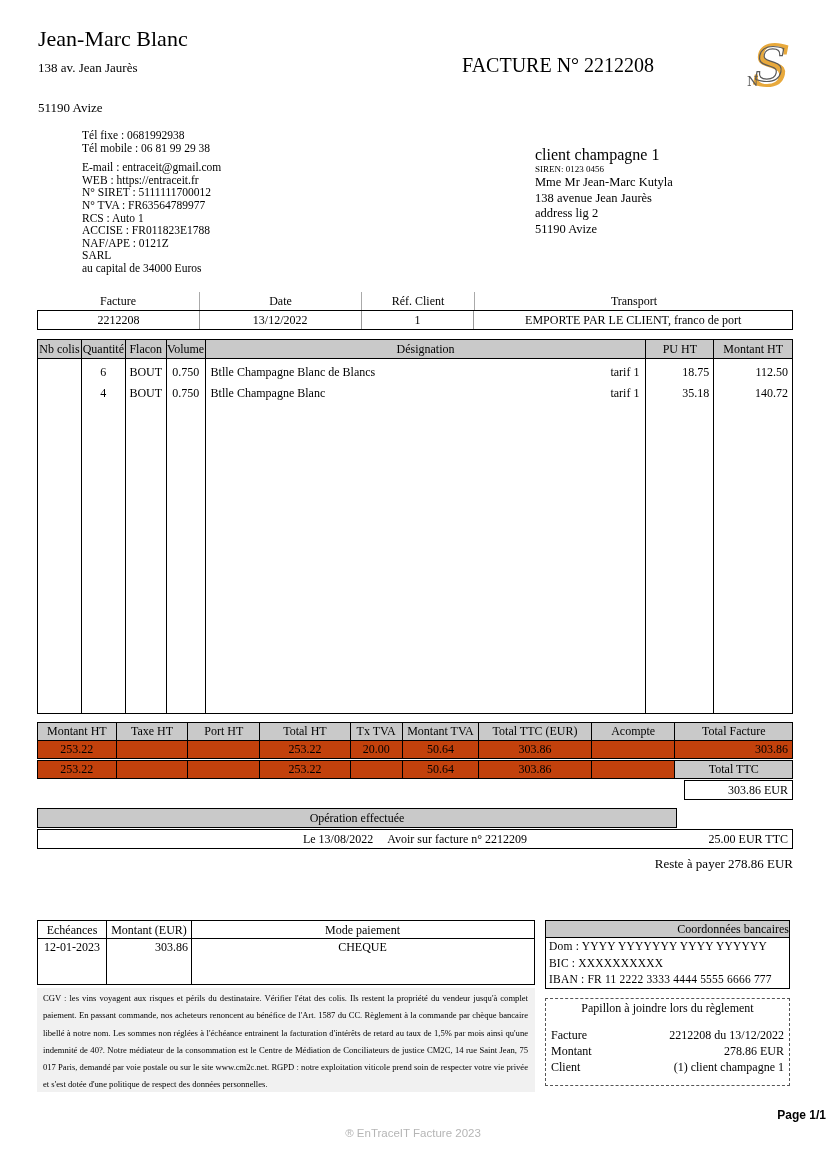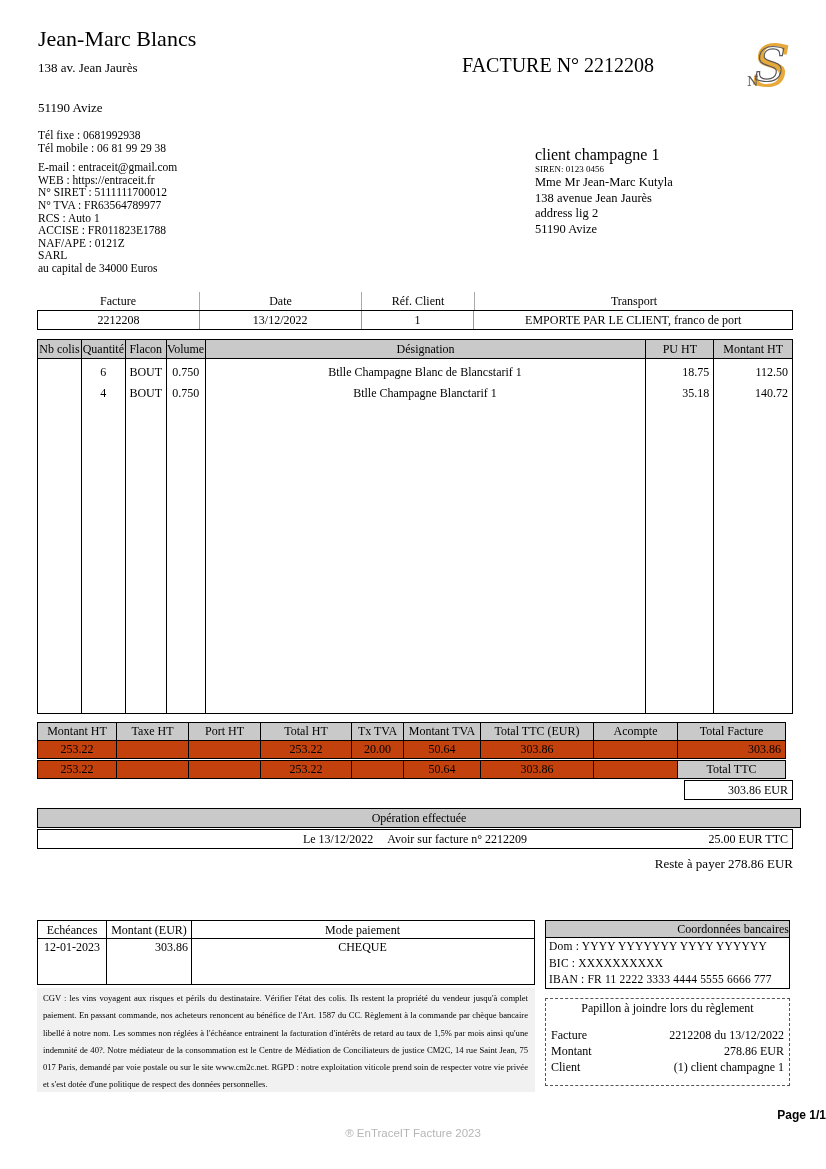--- a/index.html
+++ b/index.html
@@ -13,21 +13,21 @@
   .abs { position:absolute; }
 
   
   .seller-name { left:38px; top:26px; font-size:22px; }
   .seller-address { left:38px; top:60px; font-size:13px; }
   .seller-city { left:38px; top:100px; font-size:13px; }
   .invoice-title { left:462px; top:54px; font-size:20px; }
   .logo-box { left:733px; top:30px; width:72px; height:76px; }
 
   .contact-block { left:38px; top:129px; font-size:11.5px; }
-  .contact-block div { line-height:12.6px; }
+  .contact-block div { line-height:12.6px;margin-left:44px; }
   .contact-gap { height:7px; }
 
   .client-block { left:535px; top:146px; }
   .client-name { font-size:16px; line-height:17px; }
   .client-siren { font-size:9px; line-height:12px; }
   .client-line { font-size:12.5px; line-height:15.5px; }
 
   
   .info-table { left:37px; top:292px; width:756px; font-size:12px; }
   .info-head { display:flex; height:18px; }
@@ -45,43 +45,43 @@
   .items-head .cell { border-right:1px solid #000; text-align:center; line-height:19px; overflow:hidden; }
   .items-head .cell:last-child { border-right:none; }
   .items-body { display:flex; height:354px; }
   .items-body .col { border-right:1px solid #000; padding-top:3px; }
   .items-body .col:last-child { border-right:none; }
   .cw0{width:44px}.cw1{width:44px}.cw2{width:41px}.cw3{width:39px}
   .cw4{width:442px}.cw5{width:68px}.cw6{width:78px}
   .bline { height:21px; line-height:21px; }
   .col-center .bline { text-align:center; }
   .col-right .bline { text-align:right; padding-right:4px; }
-  .desig-line { display:flex; justify-content:center; padding:0 6px 0 5px; }
+  .desig-line { display:flex; justify-content:space-between; padding:0 6px 0 5px; }
 
   
   .totals { left:37px; top:722px; width:756px; font-size:12px; }
   .t-row { display:flex; height:19px; }
   .t-row .cell {
     border:1px solid #000; margin-left:-1px; line-height:17px; text-align:center;
     background:#c2410c; overflow:hidden;
   }
   .t-row .cell:first-child { margin-left:0; }
   .t-head .cell { background:#c9c9c9; }
   .t-row2 { margin-top:1px; }
   .tw0{width:80px}.tw1{width:73px}.tw2{width:73px}.tw3{width:92px}.tw4{width:53px}
-  .tw5{width:78px}.tw6{width:114px}.tw7{width:85px}.tw8{width:109px}
+  .tw5{width:78px}.tw6{width:114px}.tw7{width:85px}.tw8{width:119px}
   .cell.right { text-align:right; padding-right:4px; }
   .cell.graybg { background:#c9c9c9; }
   .t-last-row { margin-top:1px; display:flex; }
   .t-last-spacer { width:647px; }
   .t-last-cell { width:109px; height:20px; border:1px solid #000; line-height:18px;
     text-align:right; padding-right:4px; }
 
   
-  .op-title { left:37px; top:808px; width:764px; height:20px; background:#c9c9c9;
+  .op-title { left:37px; top:808px; width:640px; height:20px; background:#c9c9c9;
     border:1px solid #000; text-align:center; line-height:18px; font-size:12px; }
   .op-row { left:37px; top:829px; width:756px; height:20px; border:1px solid #000;
     font-size:12px; line-height:18px; }
   .op-center { text-align:center; }
   .op-sep { display:inline-block; width:14px; }
   .op-amount { position:absolute; right:4px; top:0; }
 
   .reste-line { left:37px; top:856px; width:756px; text-align:right; font-size:13px; }
 
   
@@ -119,21 +119,21 @@
   .footer-page { left:0; top:1108px; width:826px; text-align:right;
     font-family:"Liberation Sans", sans-serif; font-size:12px; font-weight:bold; }
   .footer-brand { left:0; top:1127px; width:826px; text-align:center;
     font-family:"Liberation Sans", sans-serif; font-size:11.5px; color:#b5b5b5; }
 </style>
 </head>
 <body>
 
 <div class="page">
 
-  <div class="abs seller-name">Jean-Marc Blancs</div>
+  <div class="abs seller-name">Jean-Marc Blanc</div>
   <div class="abs seller-address">138 av. Jean Jaurès</div>
   <div class="abs seller-city">51190 Avize</div>
 
   <div class="abs invoice-title">FACTURE N° 2212208</div>
 
   <div class="abs logo-box">
     <svg width="72" height="76" viewBox="0 0 72 76">
       <text x="38" y="56" text-anchor="middle" font-family="DejaVu Serif, serif" font-style="italic" font-size="58" fill="#E8A93C">S</text>
       <text x="37" y="51" text-anchor="middle" font-family="DejaVu Serif, serif" font-style="italic" font-size="46" fill="none" stroke="#5a5a5a" stroke-width="1.2">S</text>
       <text x="14" y="56" font-family="DejaVu Serif, serif" font-size="13" fill="#5a5a5a">N</text>
@@ -263,21 +263,21 @@
     </div>
     <div class="t-last-row">
       <div class="t-last-spacer"></div>
       <div class="t-last-cell">303.86 EUR</div>
     </div>
   </div>
 
   <div class="abs op-title">Opération effectuée</div>
   <div class="abs op-row">
     <div class="op-center">
-      <span>Le 13/12/2022</span><span class="op-sep"></span><span>Avoir sur facture n° 2212209</span>
+      <span>Le 13/08/2022</span><span class="op-sep"></span><span>Avoir sur facture n° 2212209</span>
     </div>
     <div class="op-amount">25.00 EUR TTC</div>
   </div>
 
   <div class="abs reste-line">Reste à payer 278.86 EUR</div>
 
   <div class="abs ech-table">
     <div class="ech-head">
       <div class="cell ew0">Echéances</div>
       <div class="cell ew1">Montant (EUR)</div>

